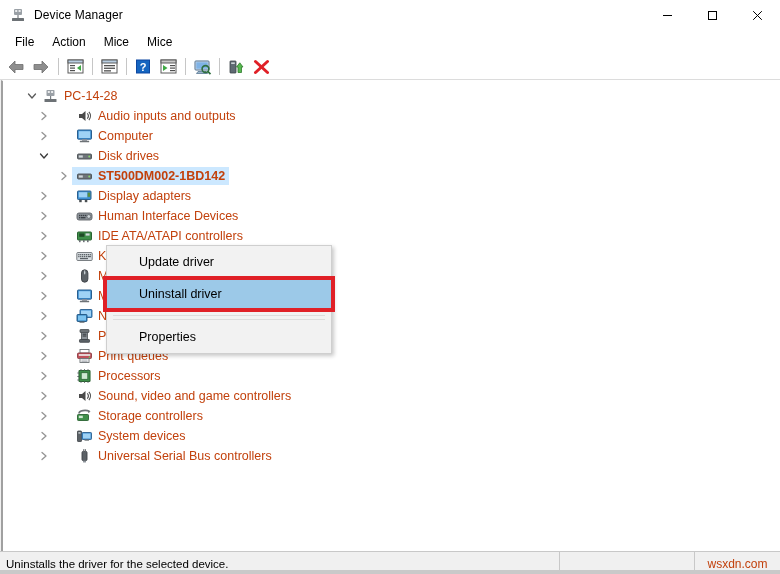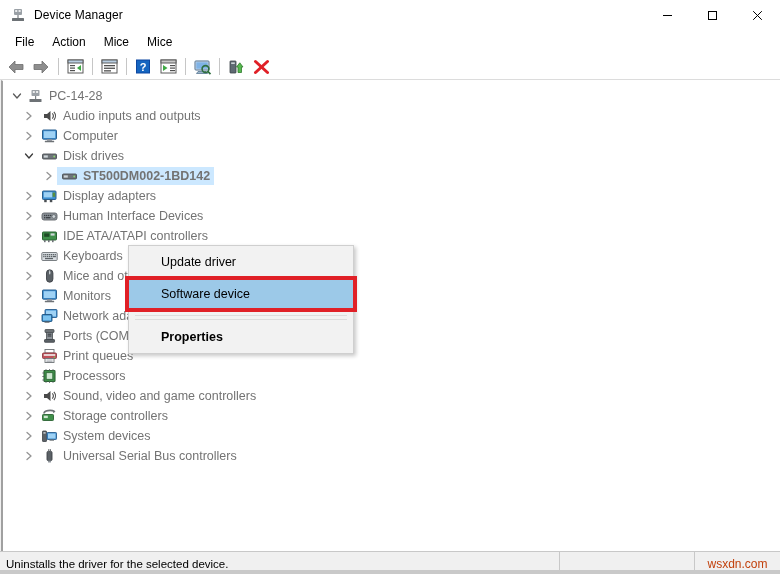--- a/index.html
+++ b/index.html
@@ -95,30 +95,31 @@
     background: #ffffff;
     border-left: 2px solid #a0a0a0;
     border-top: 1px solid #ffffff;
     position: relative;
     overflow: hidden;
     margin-left: 1px;
   }
   .tree {
     padding-top: 5px;
     font-size: 12.5px;
-    color: #737373;
+    color: #c2410c;
+    padding-left: 15px;
   }
   .tree-row {
     display: flex;
     align-items: center;
     height: 20px;
     padding-left: 6px;
     white-space: nowrap;
   }
-  .tree-row.lvl1 { padding-left: 18px; }
+  .tree-row.lvl1 { padding-left: 18px; gap: 20px; }
   .tree-row.lvl2 { padding-left: 38px; }
   .chev {
     width: 16px; height: 16px;
     display: flex; align-items: center; justify-content: center;
     flex: 0 0 auto;
   }
   .chev svg { display: block; }
   .tree-ico {
     width: 17px; height: 16px;
     margin-right: 5px; margin-left: 2px;
@@ -129,36 +130,36 @@
   .sel-wrap {
     display: flex; align-items: center;
     background: transparent;
     padding: 1px 4px 1px 2px;
   }
   .sel-wrap.selected { background: #cce8ff; font-weight: bold; }
 
   
   .ctxmenu {
     position: absolute;
-    left: 125px; top: 164px;
+    left: 103px; top: 164px;
     width: 226px;
     background: #f2f2f2;
     border: 1px solid #cfcfcf;
     box-shadow: 2px 2px 4px rgba(0,0,0,.22);
     z-index: 40;
     padding: 2px 0;
   }
   .ctx-item {
     height: 28px;
     display: flex; align-items: center;
     padding-left: 32px;
     font-size: 12.5px;
     color: #000;
   }
-  .ctx-item.bold { font-weight: bold; }
+  .ctx-item.bold { font-weight: normal; }
   .ctx-sep {
     height: 1px;
     background: #dcdcdc;
     margin: 3px 6px 3px 6px;
   }
   .ctx-item.highlight {
     background: #9cc9e8;
   }
   .ctx-highlight-wrap {
     position: relative;
@@ -653,21 +654,21 @@
                 <rect x="7" y="12.5" width="3" height="2" rx="0.5" fill="#8d9399"></rect>
               </svg></div>
             <div class="tree-label">Universal Serial Bus controllers</div>
           </div>
         </div>
       </div>
 
     <div class="ctxmenu">
       <div class="ctx-item">Update driver</div>
       <div class="ctx-highlight-wrap">
-        <div class="ctx-item highlight">Software device</div>
+        <div class="ctx-item highlight">Uninstall driver</div>
       </div>
       <div class="ctx-sep"></div>
       <div class="ctx-sep"></div>
       <div class="ctx-item bold">Properties</div>
     </div>
   </div>
 
   <div class="statusbar">
     <div class="sb-main">Uninstalls the driver for the selected device.</div>
     <div class="sb-mid"></div>

